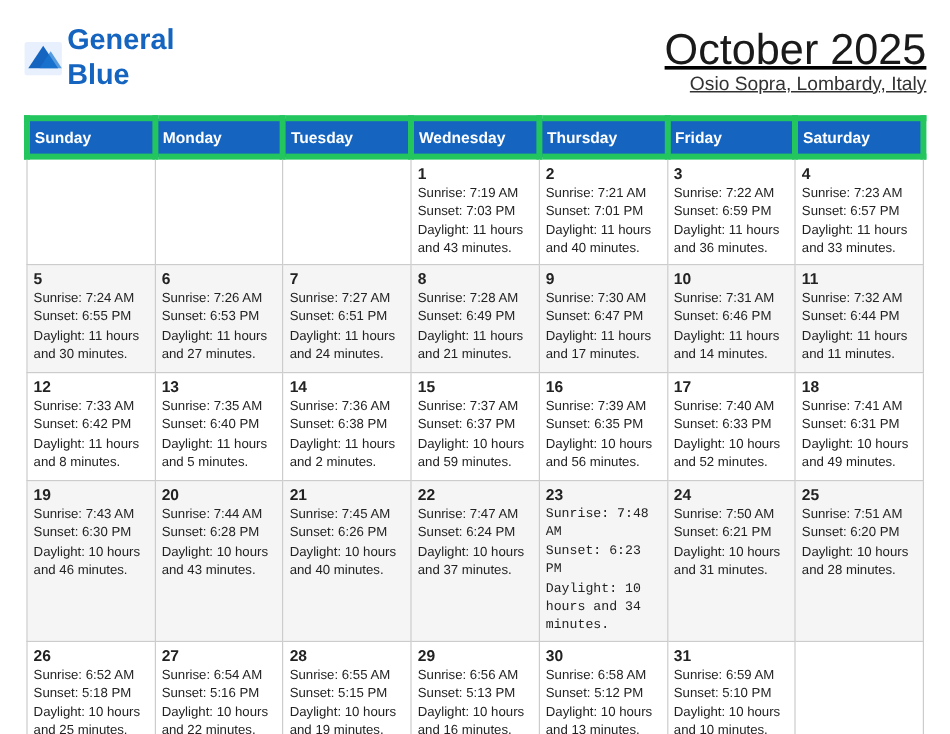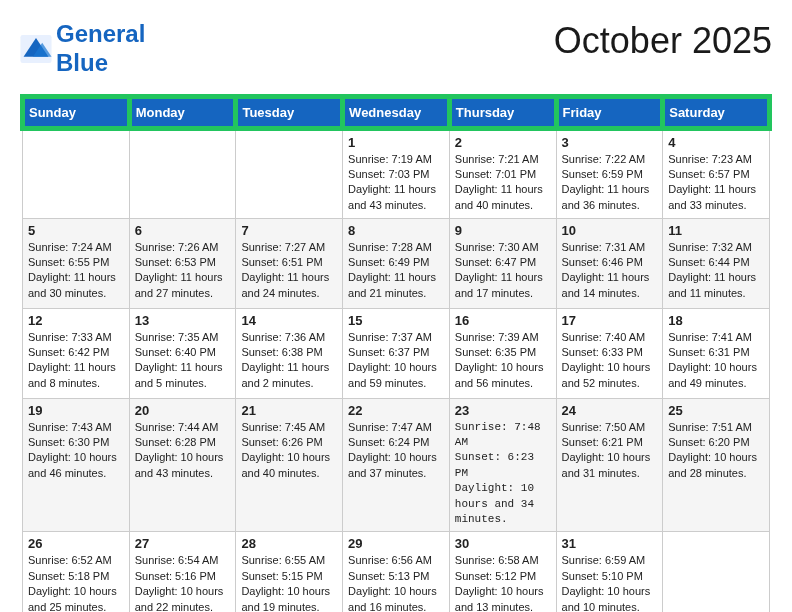--- a/index.html
+++ b/index.html
@@ -30,20 +30,21 @@
       color: #1565c0;
     }
     .logo-icon {
       width: 32px;
       height: 28px;
       margin-right: 4px;
       position: relative;
     }
     .title-block {
       text-align: right;
+      text-decoration: underline;
     }
     .month-title {
       font-size: 36px;
       font-weight: normal;
       color: #1a1a1a;
     }
     .location {
       font-size: 16px;
       color: #333;
     }
@@ -99,20 +100,21 @@
       <polygon points="20,4 36,28 4,28" fill="#1565c0"></polygon>
       <polygon points="28,10 40,28 16,28" fill="#1976d2" opacity="0.7"></polygon>
     </svg>
     <div class="logo-text">
       <div><span>General</span></div>
       <div><span style="color:#1565c0">Blue</span></div>
     </div>
   </div>
   <div class="title-block">
     <div class="month-title">October 2025</div>
+    <div class="location">Osio Sopra, Lombardy, Italy</div>
   </div>
 </div>
 
 <table class="calendar">
   <thead>
     <tr>
     <th>Sunday</th>
         <th>Monday</th>
         <th>Tuesday</th>
         <th>Wednesday</th>

